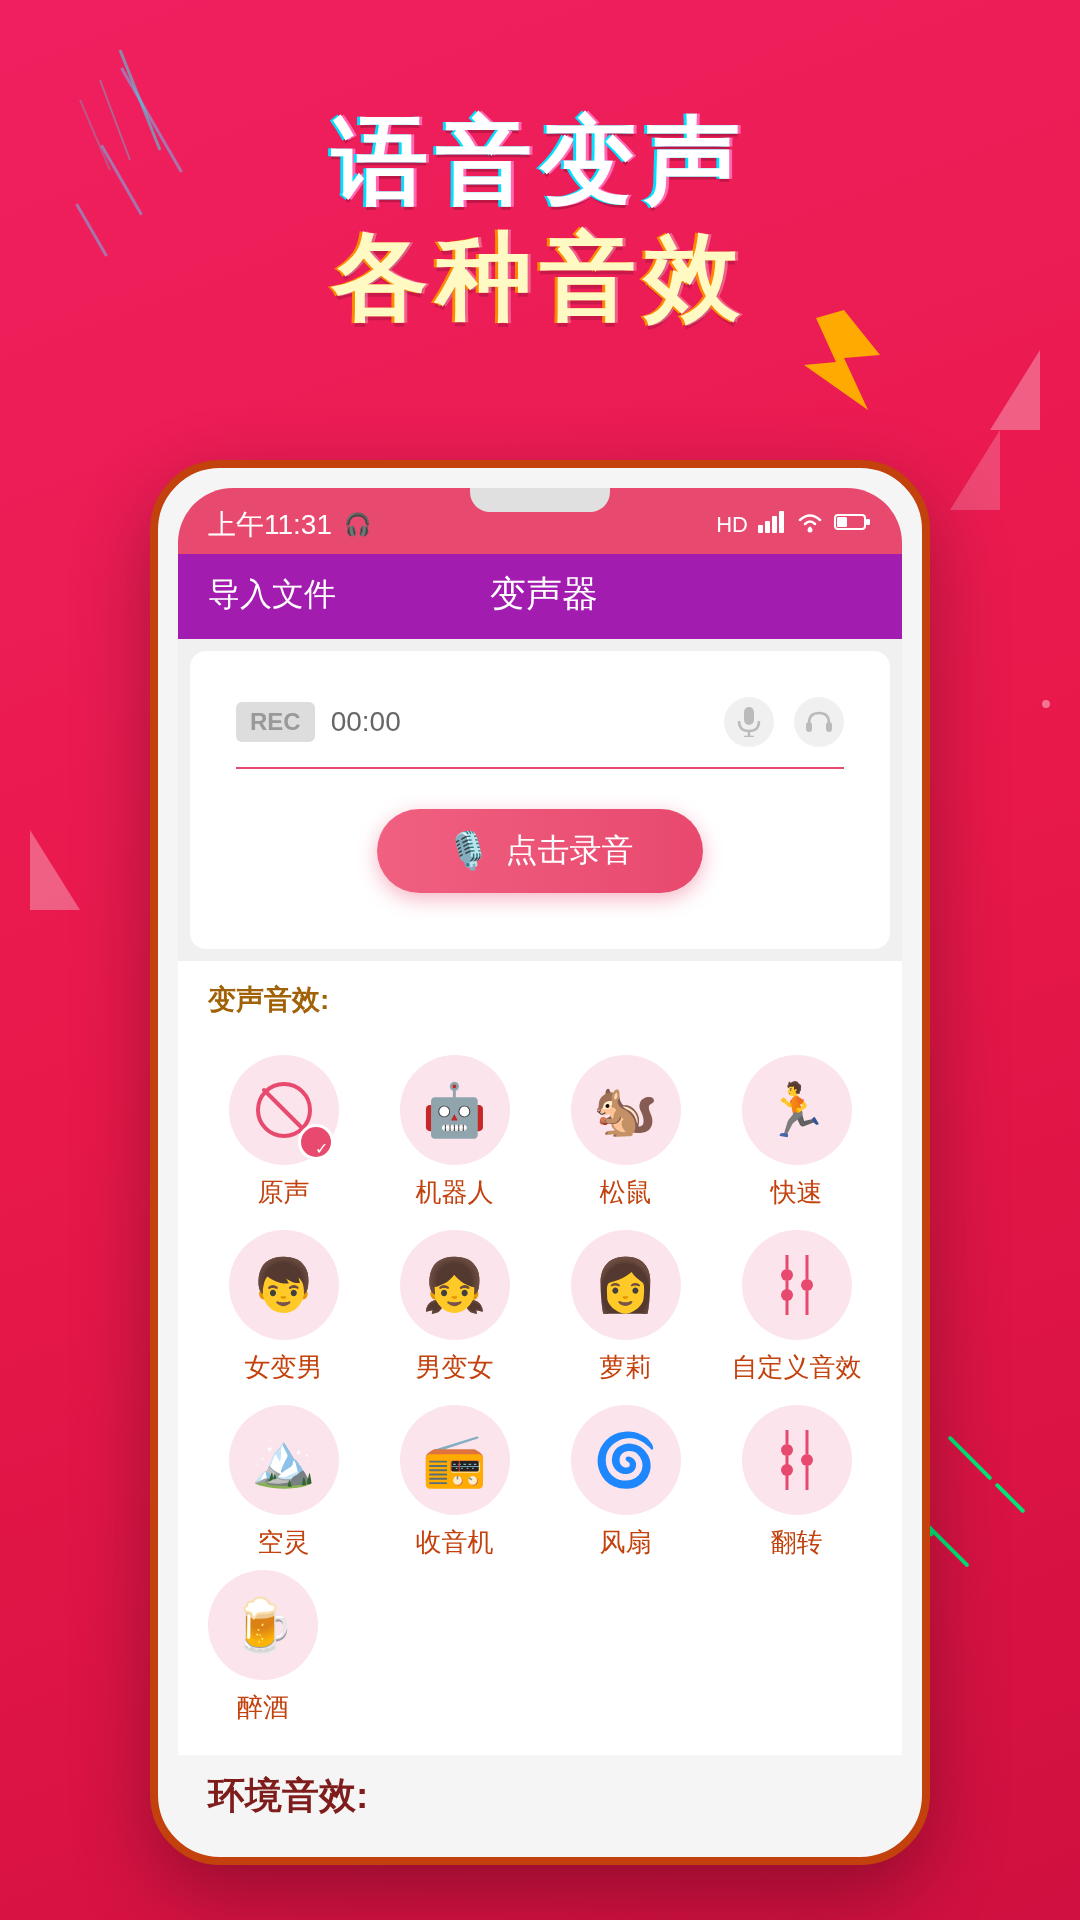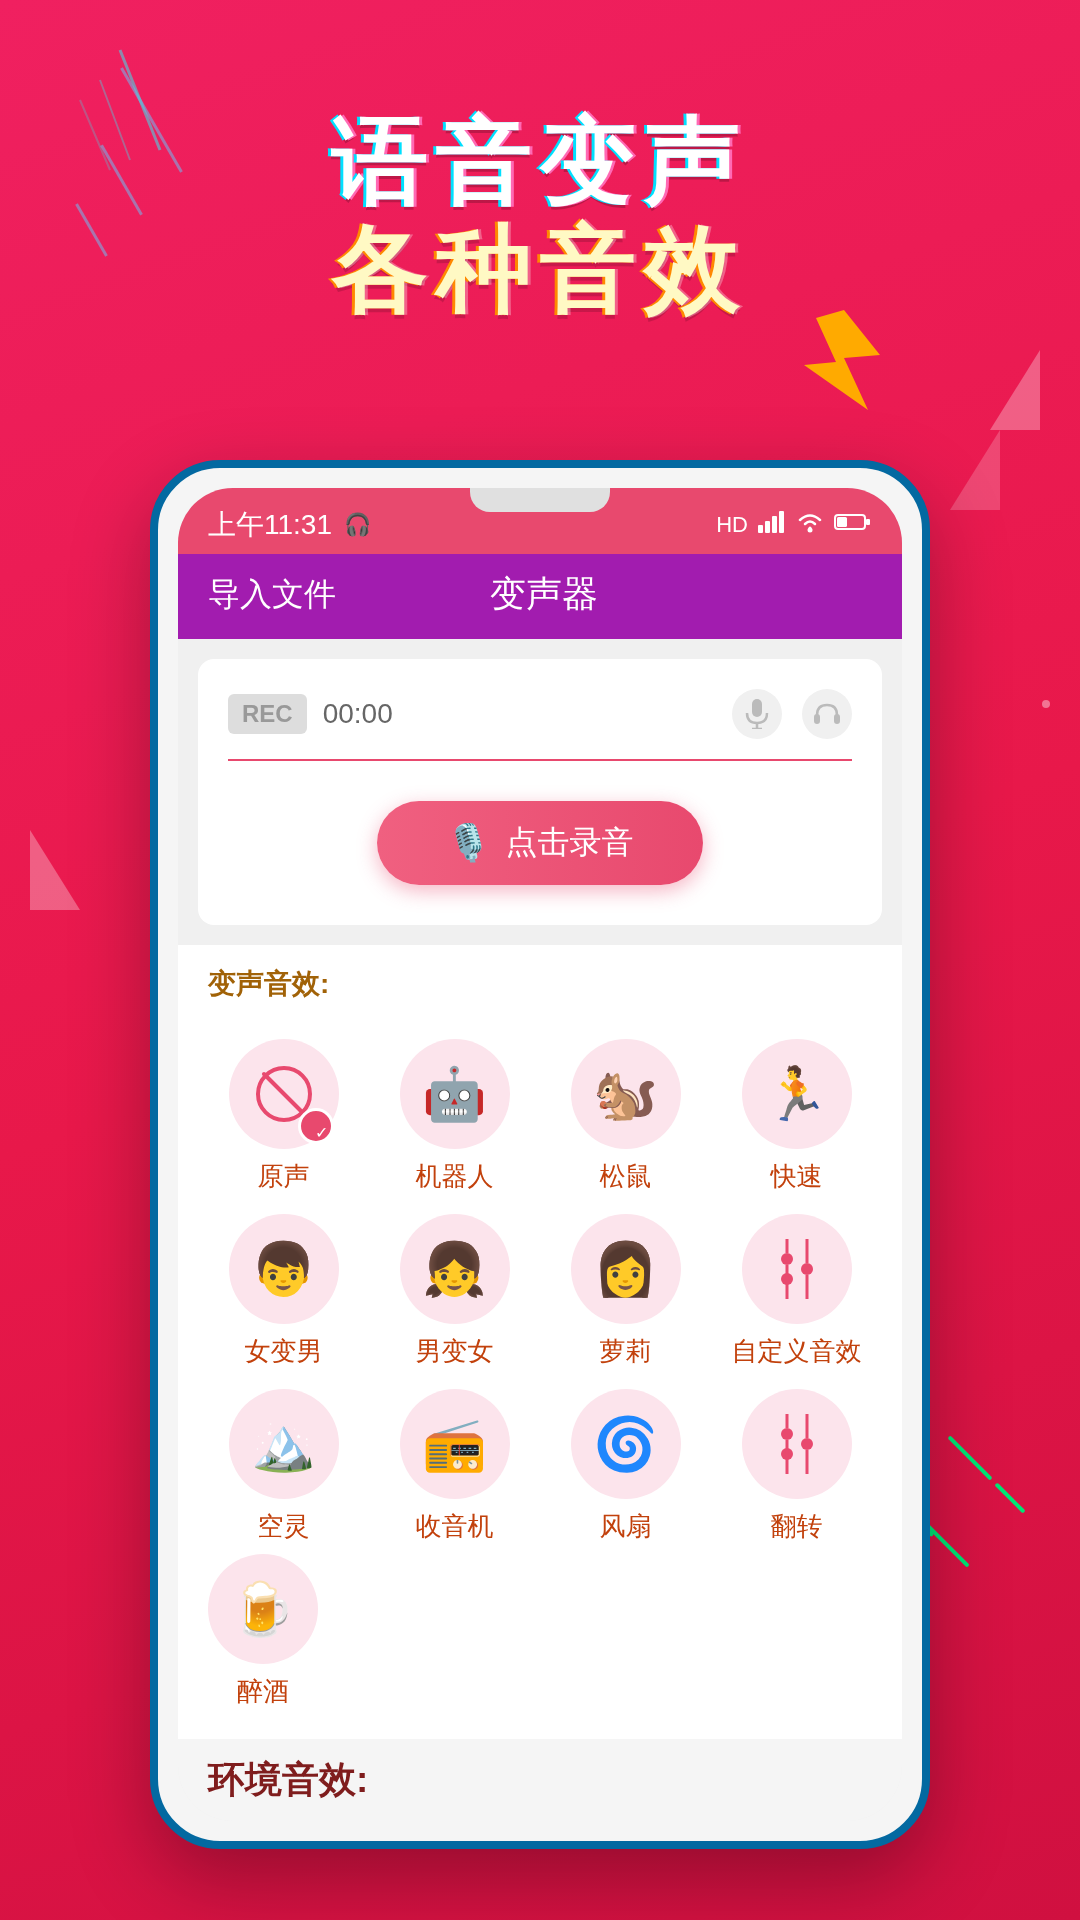--- a/index.html
+++ b/index.html
@@ -71,37 +71,37 @@
       margin-top: 8px;
     }
     .title-sub {
       font-size: 96px;
       font-weight: 900;
       color: #fff9c4;
       text-shadow: -3px 0px 0 #ff8800, 3px 0px 0 rgba(255,255,255,0.3), 0 4px 0 rgba(0,0,0,0.15);
       letter-spacing: 8px;
       line-height: 1.1;
       display: block;
-      margin-top: 2px;
+      margin-top: 10px;
     }
 
     
     .phone-wrapper {
       position: absolute;
       top: 460px;
       left: 50%;
       transform: translateX(-50%);
       width: 780px;
     }
     .phone-frame {
       background: #f5f5f5;
       border-radius: 70px;
       padding: 20px;
       box-shadow: 0 30px 80px rgba(0,0,0,0.3);
-      border: 8px solid #0369a1;
+      border: 8px solid #c2410c;
       position: relative;
     }
     .phone-notch {
       position: absolute;
       top: 20px;
       left: 50%;
       transform: translateX(-50%);
       width: 140px;
       height: 24px;
       background: #e0e0e0;
@@ -152,23 +152,23 @@
     }
     .header-title {
       font-size: 36px;
       color: white;
       font-weight: 500;
     }
 
     
     .recording-area {
       background: white;
-      margin: 20px;
+      margin: 12px;
       border-radius: 16px;
-      padding: 30px;
+      padding: 46px;
     }
     .rec-bar {
       display: flex;
       align-items: center;
       gap: 16px;
       margin-bottom: 20px;
     }
     .rec-badge {
       background: #ddd;
       color: #999;

